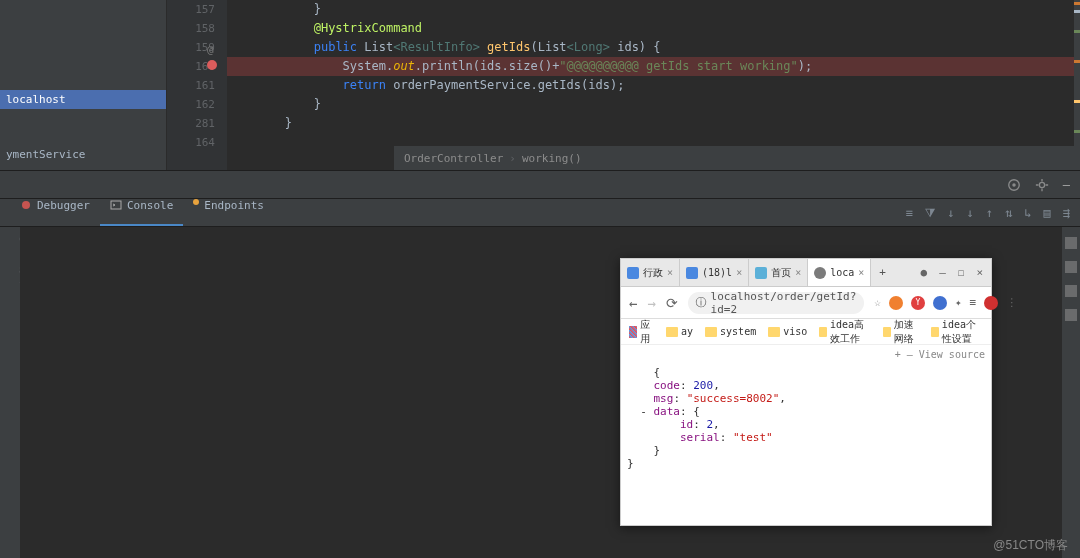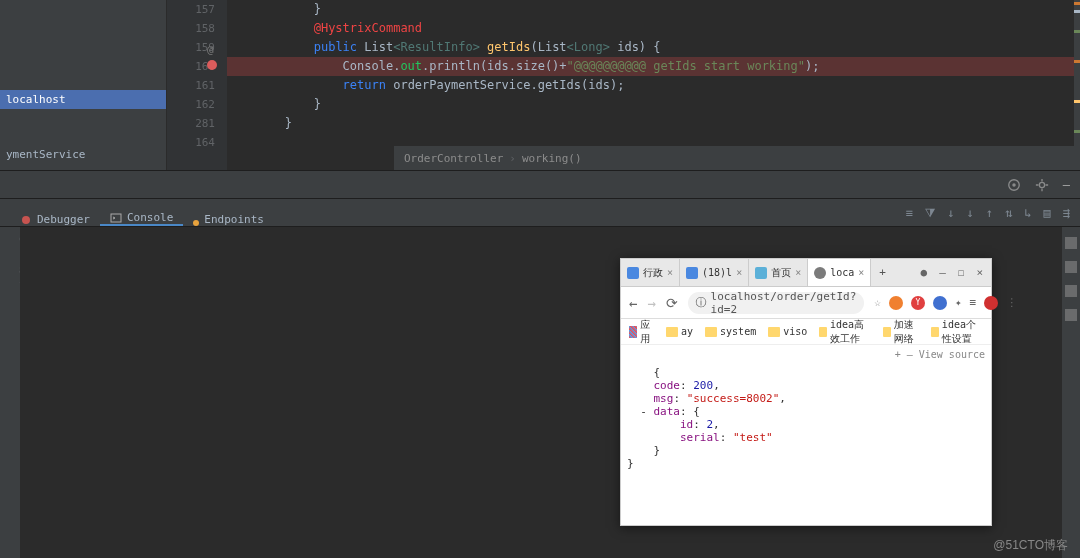--- a/index.html
+++ b/index.html
@@ -10,34 +10,34 @@
   .left-panel .item.sel { background:#4b6eaf; color:#fff; }
   .editor-wrap { flex:1; display:flex; position:relative; }
   .gutter { width:60px; background:#313335; text-align:right; padding-right:12px; color:#606366; line-height:19px; font-size:11px; position:relative; }
   .gutter .ln { height:19px; }
   .gutter .bp { position:absolute; left:40px; width:10px; height:10px; border-radius:50%; background:#db5c5c; top:60px; }
   .gutter .at { position:absolute; left:40px; top:40px; color:#787878; }
   .code-area { flex:1; background:#2b2b2b; padding:0; line-height:19px; font-size:12px; }
   .code-area .cl { height:19px; white-space:pre; }
   .code-area .hl { background:rgba(164,66,66,0.4); }
   .kw { color:#3b82f6; }
-  .ann { color:#ef4444; }
+  .ann { color:#bef264; }
   .gen { color:#507874;margin-top:8px; }
   .mth { color:#ffc66d; }
   .str { color:#6a8759; }
-  .fld { color:#22c55e; }
+  .fld { color:#eab308; font-style:italic; }
   .minimap { width:6px; background:#3c3f41; position:relative; }
   .minimap .mk { position:absolute; width:100%; height:3px; }
   .breadcrumb { position:absolute; bottom:0; left:227px; height:24px; background:#3c3f41; display:flex; align-items:center; padding:0 10px; color:#8c8c8c; width:calc(100% - 227px); font-size:11px; }
   .breadcrumb .sep { margin:0 6px; color:#606366; }
   .tools-bar { height:28px; background:#3c3f41; border-top:1px solid #1e1e1e; display:flex; align-items:center; justify-content:flex-end; padding:0 10px; gap:14px; }
   .tools-bar .ico { width:14px; height:14px; opacity:0.7; cursor:pointer; }
   .bottom-panel { background:#2b2b2b; border-top:1px solid #1e1e1e; height:calc(100% - 198px); position:relative; }
   .tabs-row { height:28px; display:flex; align-items:center; padding:0 10px; background:#3c3f41; border-bottom:1px solid #1e1e1e; }
-  .tab { padding:0 10px; display:flex; align-items:flex-end; gap:5px; height:100%; cursor:pointer; font-size:11px; }
+  .tab { padding:0 10px; display:flex; align-items:flex-start; gap:5px; height:100%; cursor:pointer; font-size:11px; }
   .tab.active { border-bottom:2px solid #4a88c7; }
   .tab .dot { width:6px; height:6px; border-radius:50%; }
   .tab-icons { margin-left:auto; display:flex; gap:12px; opacity:0.6; }
   .left-thin { position:absolute; left:0; top:28px; width:20px; bottom:0; background:#3c3f41; color:#606366; font-size:10px; padding:4px 19px; }
   .console-body { position:absolute; left:20px; right:0; top:28px; bottom:0; background:#2b2b2b; }
   .right-rail { position:absolute; right:0; top:28px; width:18px; bottom:0; background:#3c3f41; display:flex; flex-direction:column; gap:12px; padding-top:10px; align-items:center; }
   .right-rail div { width:12px; height:12px; opacity:0.6; }
   
   .browser { position:absolute; left:620px; top:258px; width:372px; height:268px; background:#fff; border:1px solid #ccc; box-shadow:0 2px 10px rgba(0,0,0,0.5); font-family:Arial,sans-serif; font-size:11px; color:#333; }
   .titlebar { height:28px; background:#e8e8e8; display:flex; align-items:center; border-bottom:1px solid #ccc; }
@@ -83,21 +83,21 @@
       <div class="ln">162</div>
       <div class="ln">281</div>
       <div class="ln">164</div>
       <div class="at">@</div>
       <div class="bp"></div>
     </div>
     <div class="code-area">
       <div class="cl">            }</div>
       <div class="cl"><span class="ann">            @HystrixCommand</span></div>
       <div class="cl">            <span class="kw">public</span><span> List</span><span class="gen">&lt;ResultInfo&gt;</span><span class="mth"> getIds</span><span>(List</span><span class="gen">&lt;Long&gt;</span><span> ids) {</span></div>
-      <div class="cl hl"><span>                Console.</span><span class="fld">out</span><span>.println(ids.size()+</span><span class="str">"@@@@@@@@@@ getIds start working"</span><span>);</span></div>
+      <div class="cl hl"><span>                System.</span><span class="fld">out</span><span>.println(ids.size()+</span><span class="str">"@@@@@@@@@@ getIds start working"</span><span>);</span></div>
       <div class="cl">                <span class="kw">return</span><span> orderPaymentService.getIds(ids);</span></div>
       <div class="cl">            }</div>
       <div class="cl">        }</div>
       <div class="cl"></div>
     </div>
     <div class="minimap">
       <div class="mk" style="top:2px;background:#cc7832"></div>
       <div class="mk" style="top:10px;background:#a9b7c6"></div>
       <div class="mk" style="top:30px;background:#6a8759"></div>
       <div class="mk" style="top:60px;background:#cc7832"></div>

